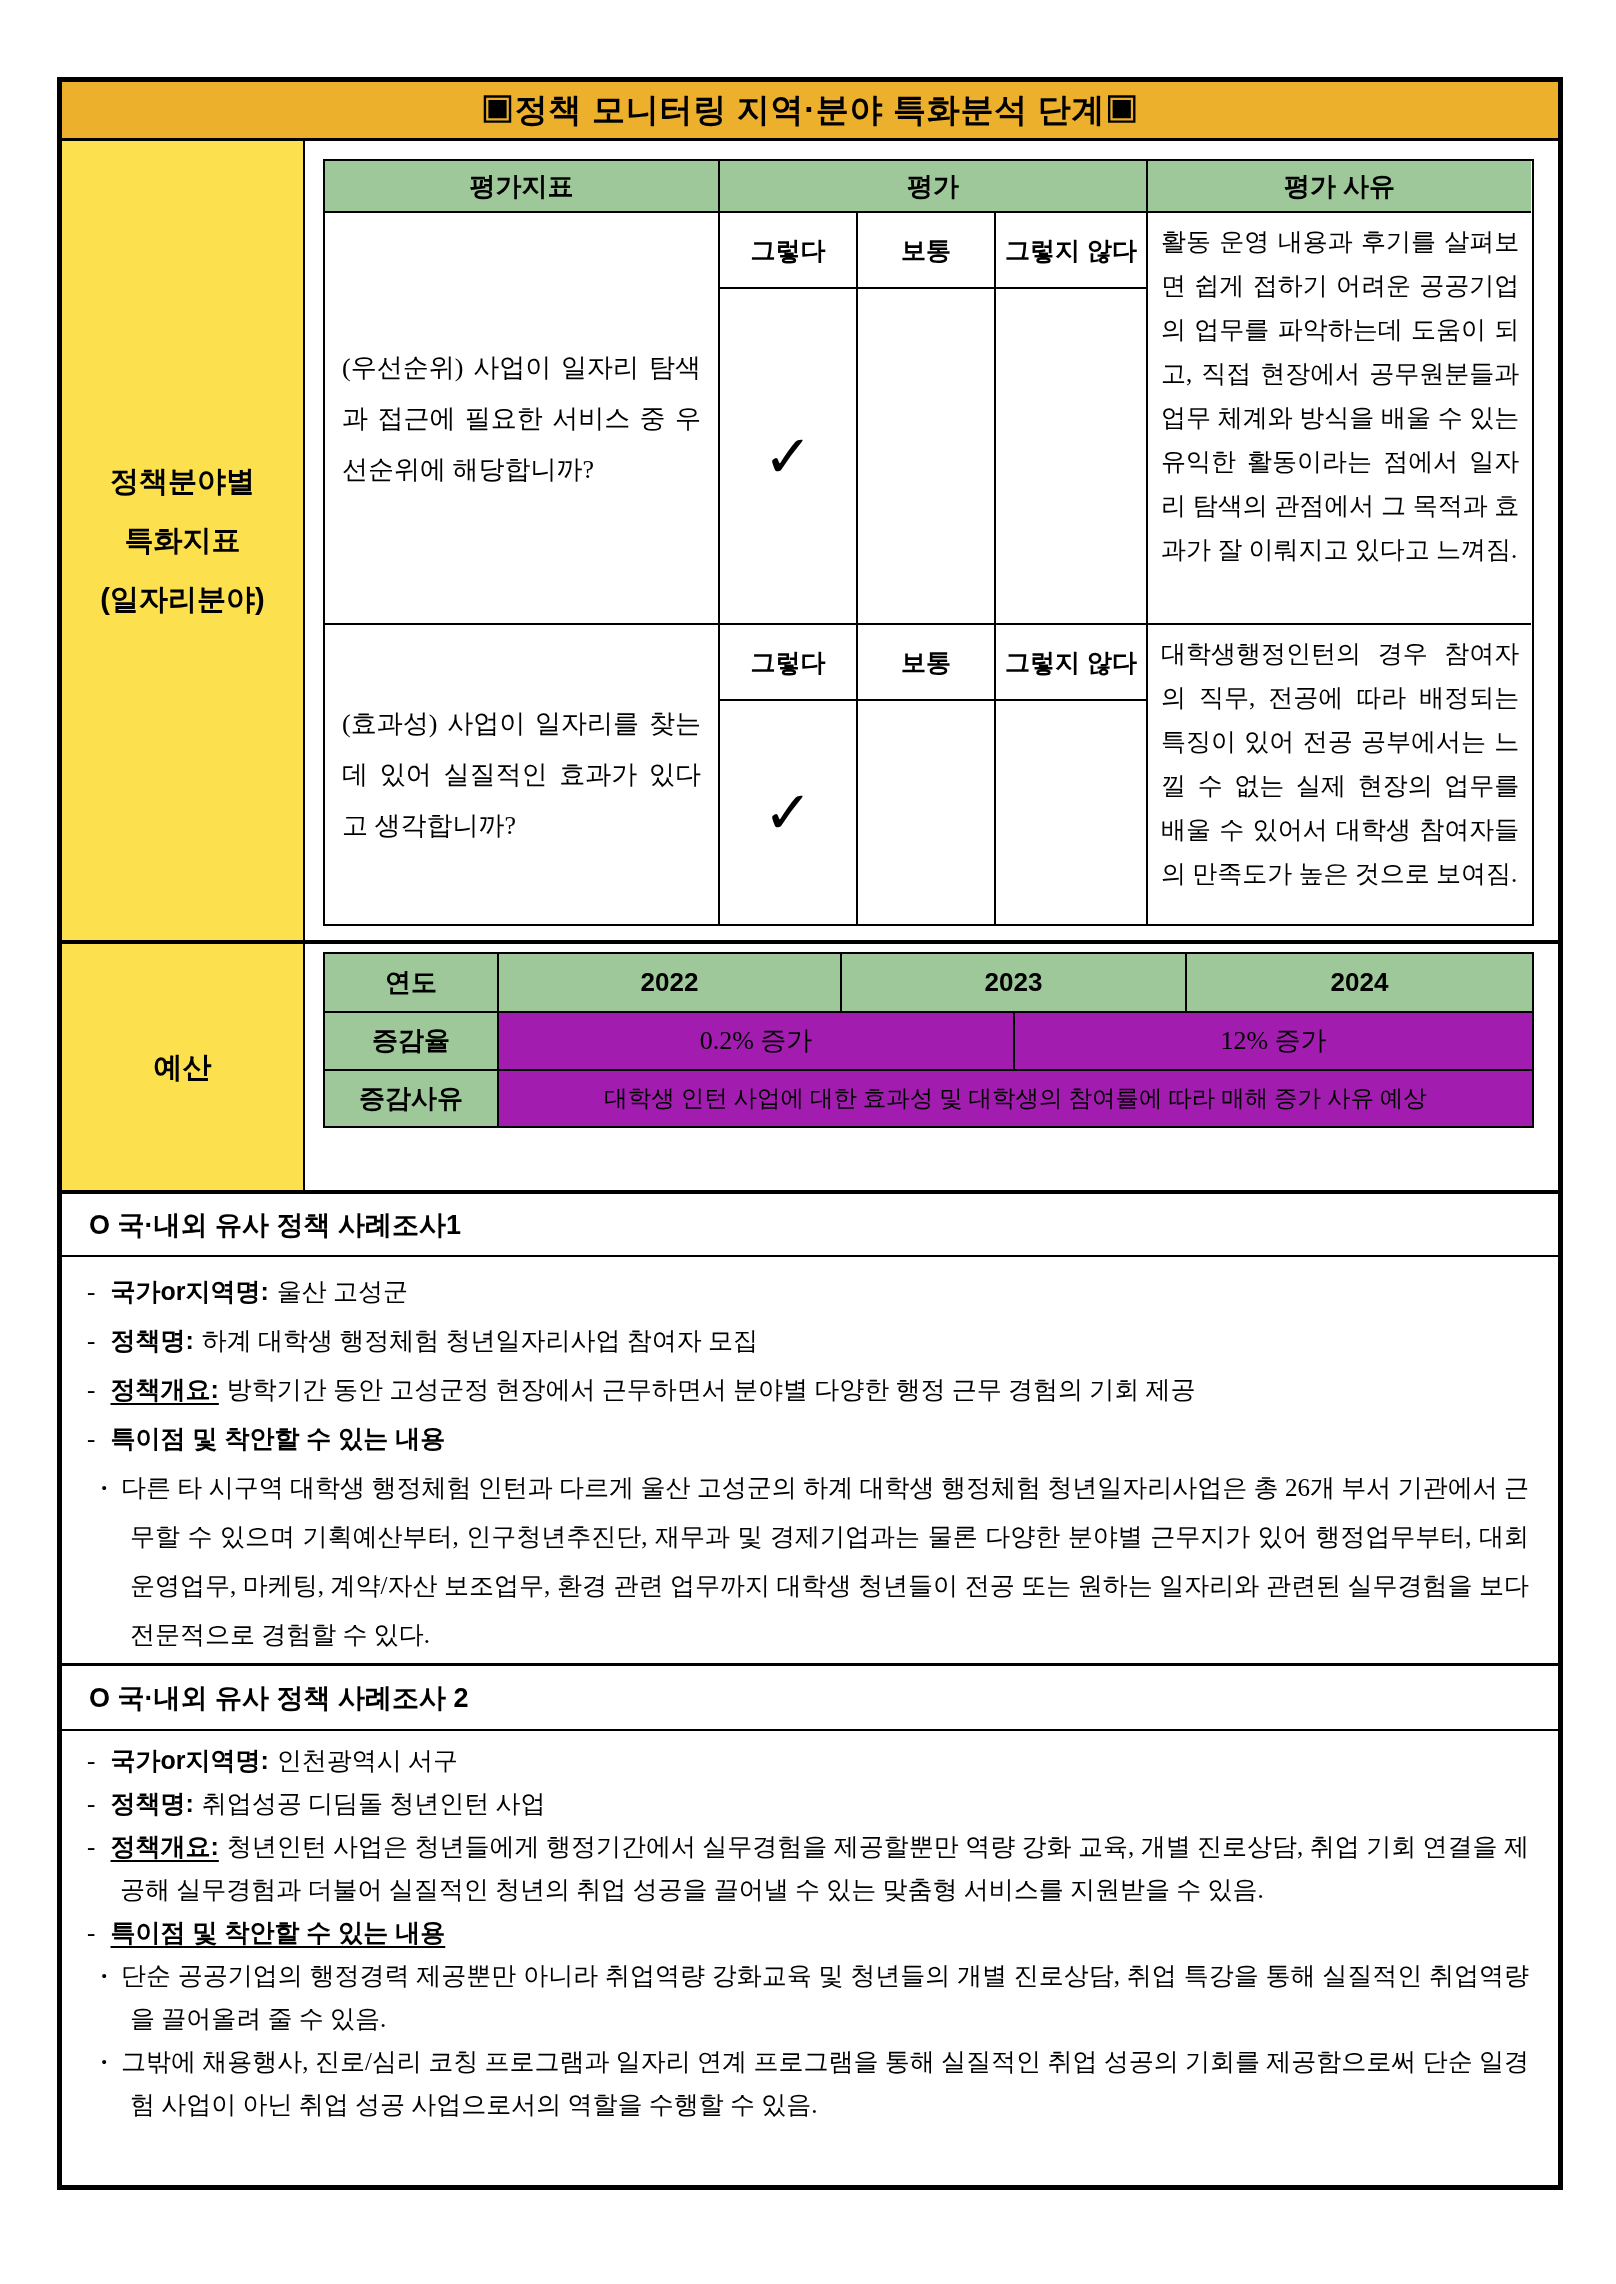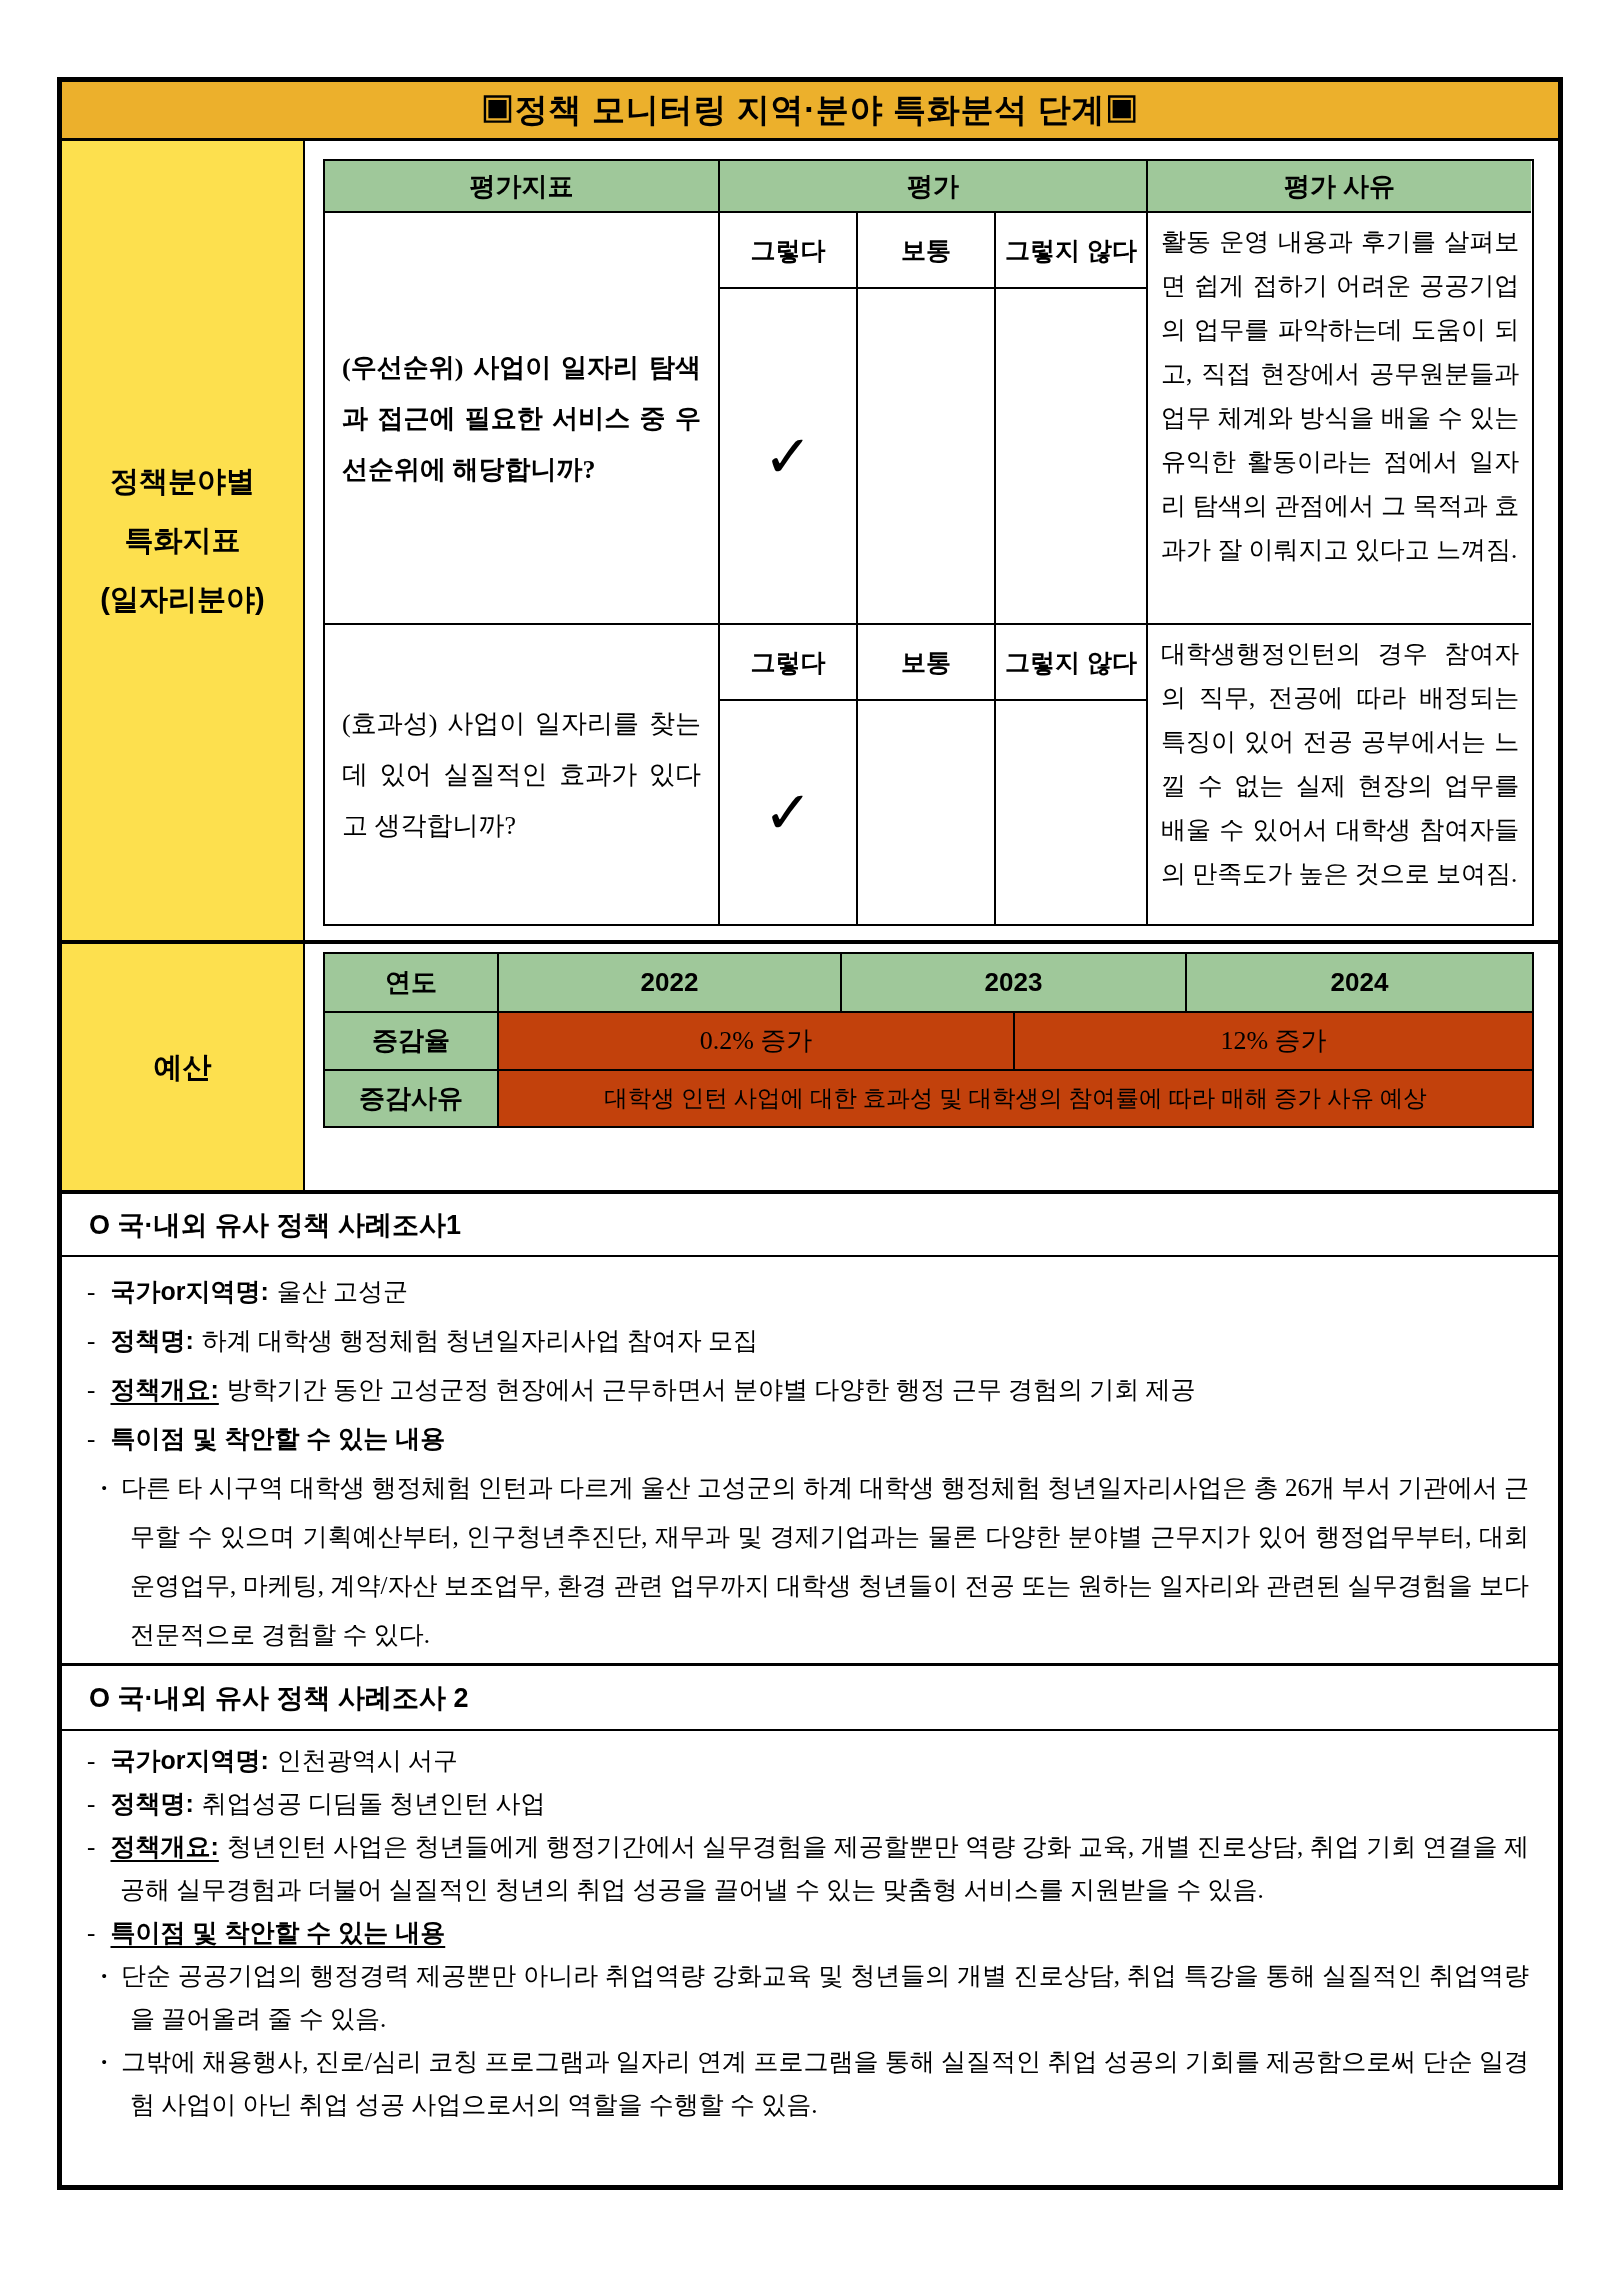--- a/index.html
+++ b/index.html
@@ -79,37 +79,37 @@
     font-size: 59px; font-weight: 700; line-height: 1;
     font-family: "DejaVu Sans", sans-serif;
   }
   .question {
     grid-column: 1 / 2;
     display: flex; align-items: center;
     padding: 0 17px;
     font-size: 26px; line-height: 51px;
     text-align: justify; word-break: break-all;
   }
-  .q1 { grid-row: 2 / 4; font-weight: bold; }
+  .q1 { grid-row: 2 / 4; }
   .q2 { grid-row: 4 / 6; }
   .reason {
     grid-column: 5 / 6;
     padding: 6.5px 11.7px 0 13px;
     font-size: 25px; line-height: 44px;
     text-align: justify; word-break: break-all;
   }
   .r1 { grid-row: 2 / 4; }
   .r2 { grid-row: 4 / 6; }
 
   
   .budget-table {
     position: absolute; left: 18px; top: 7.8px;
     width: 1207px;
     border: 2.6px solid #000;
-    background: #c2410c;
+    background: #a21caf;
   }
   .b-row { display: flex; border-bottom: 2px solid #000; }
   .b-row:last-child { border-bottom: none; }
   .rh-88 { height: 57px; } .rh-89 { height: 58px; } .rh-86 { height: 56px; } .rh-84 { height: 55px; }
   .b-cell {
     border-right: 2px solid #000; box-sizing: border-box;
     display: flex; align-items: center; justify-content: center;
     font-size: 26px;
   }
   .b-row .b-cell:last-child { border-right: none; }

